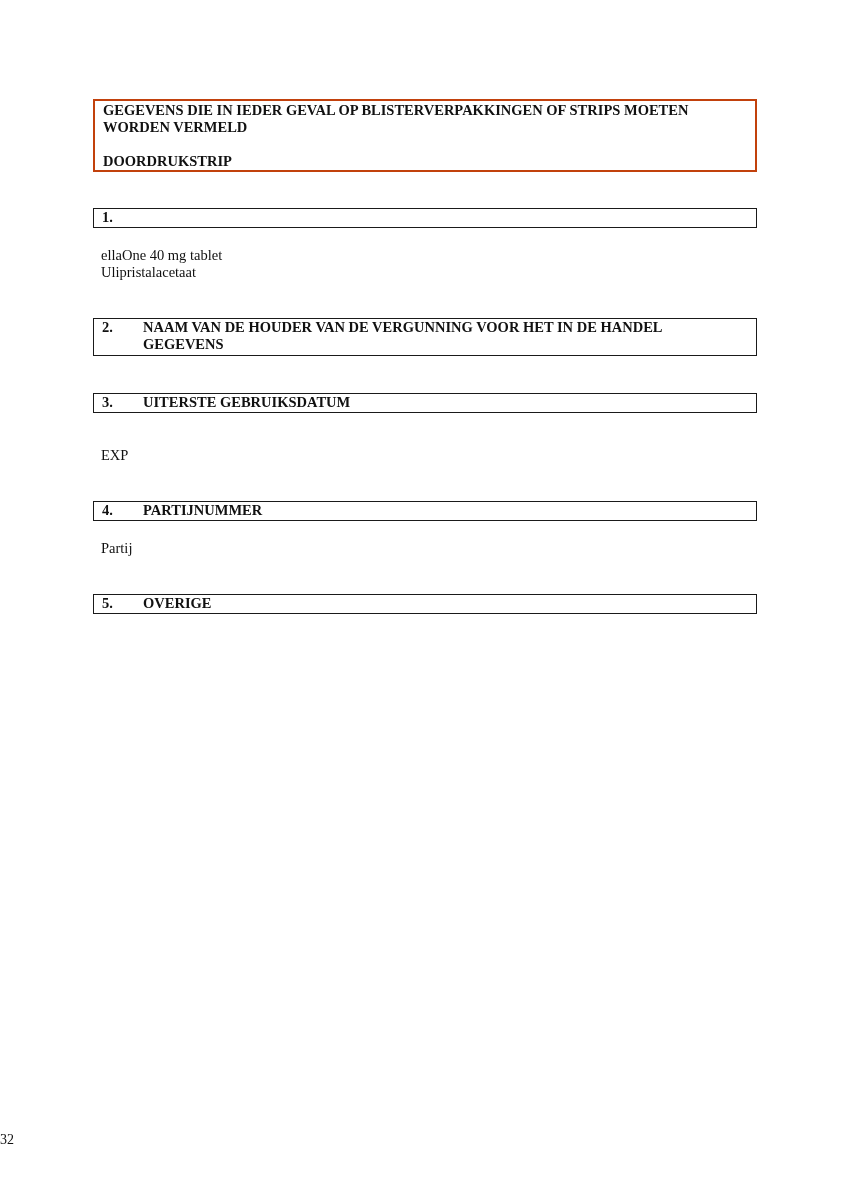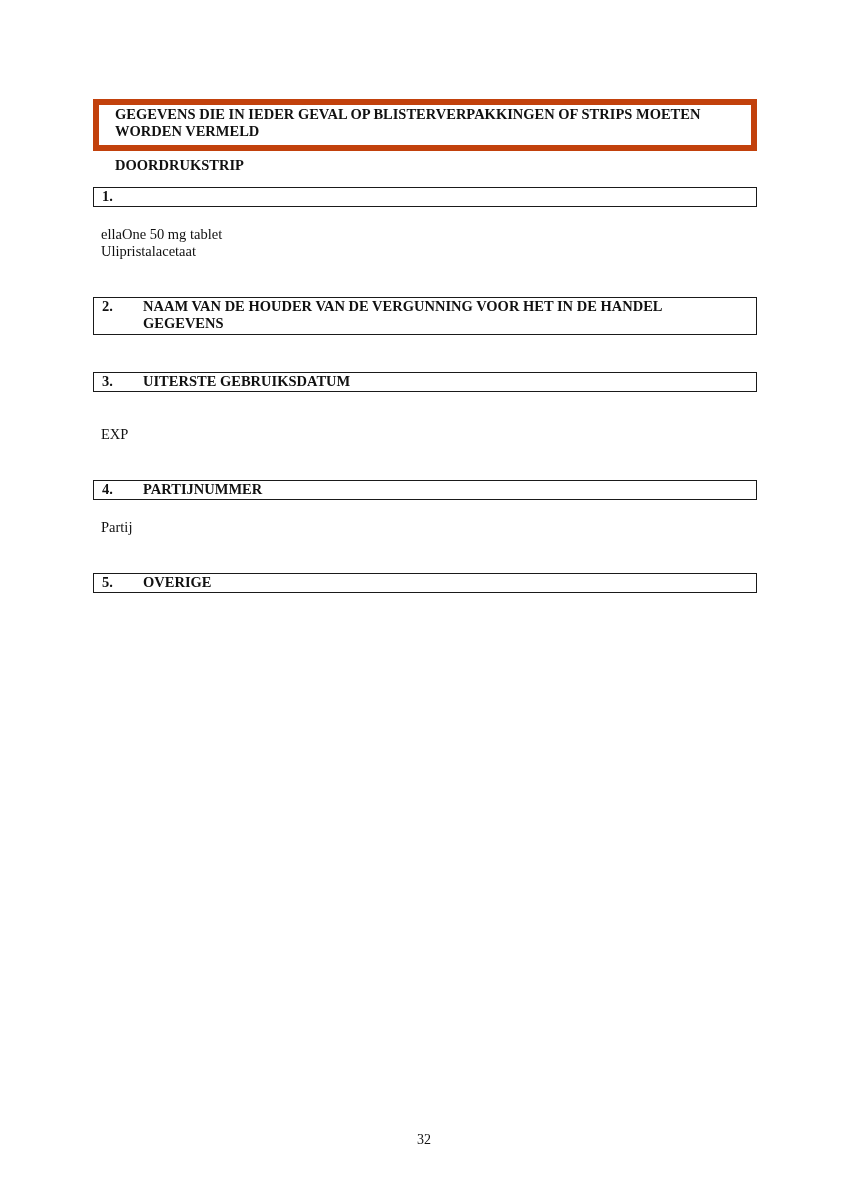--- a/index.html
+++ b/index.html
@@ -16,23 +16,23 @@
       font-size: 14.5px;
       line-height: 17px;
     }
     .page {
       position: absolute;
       left: 93px;
       top: 99px;
       width: 664px;
     }
     .title-box {
-      border: 6px solid #c2410c;
-      padding: 1px 8px 1px 16px;
-      height: 52px;
+      border: 2px solid #c2410c;
+      padding: 1px 8px 1px 8px;
+      height: 73px;
       box-sizing: border-box;
       font-weight: bold;
     }
     .title-box .line { display: block; }
     .title-box .spacer { height: 17px; }
     .section-head {
       border: 1px solid #1a1a1a;
       box-sizing: border-box;
       padding: 0 8px;
       font-weight: bold;
@@ -48,41 +48,40 @@
     }
     .section-body {
       padding-left: 8px;
     }
     .section-body .line { display: block; }
     .page-number {
       position: absolute;
       top: 1131px;
       left: 0;
       width: 848px;
-      text-align: center;
       font-size: 14px;
     }
   </style>
 </head>
 <body>
 
 <div class="page">
 
   <div class="title-box">
     <span class="line">GEGEVENS DIE IN IEDER GEVAL OP BLISTERVERPAKKINGEN OF STRIPS MOETEN</span>
     <span class="line">WORDEN VERMELD</span>
     <div class="spacer"></div>
     <span class="line">DOORDRUKSTRIP</span>
   </div>
 
   <div class="section-head" style="margin-top:36px; height:20px;">
     <span class="num">1.</span>
   </div>
   <div class="section-body" style="margin-top:19px;">
-    <span class="line">ellaOne 50 mg tablet</span>
+    <span class="line">ellaOne 40 mg tablet</span>
     <span class="line">Ulipristalacetaat</span>
   </div>
 
   <div class="section-head" style="margin-top:37px; height:38px;">
     <span class="num">2.</span>
     <span class="label">
       <span style="display:block">NAAM VAN DE HOUDER VAN DE VERGUNNING VOOR HET IN DE HANDEL</span>
       <span style="display:block">GEGEVENS</span>
     </span>
   </div>

